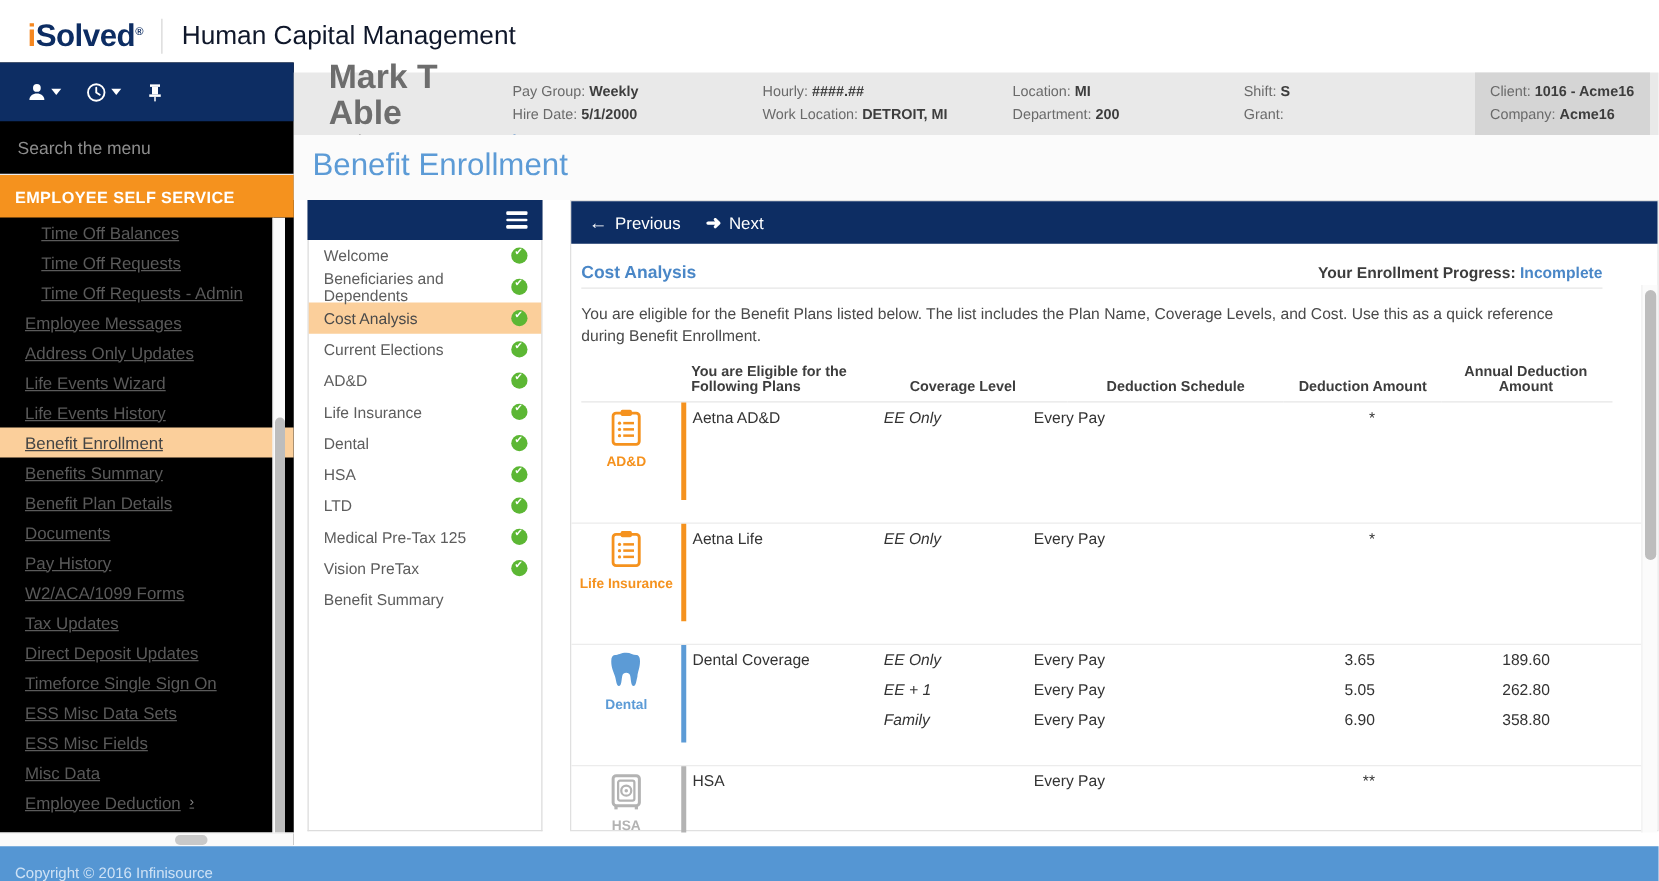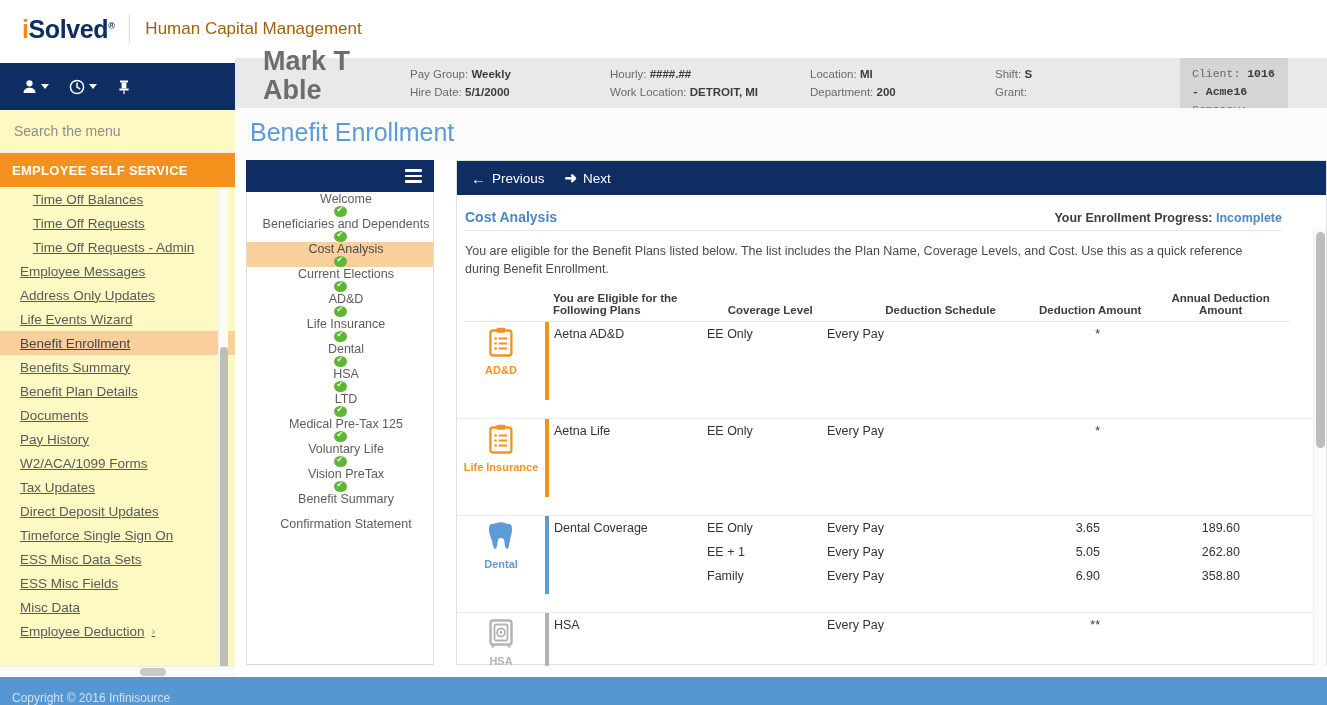--- a/index.html
+++ b/index.html
@@ -12,24 +12,24 @@
     font-size:13px;
   }
   .app { position:relative; width:1327px; height:705px; }
 
   
   .brandbar { height:58px; background:#ffffff; display:flex; align-items:center; padding-left:22px; }
   .logo { font-size:25px; font-weight:bold; color:#0d2d63; letter-spacing:-0.4px; }
   .logo .i { color:#f5871f; }
   .logo .reg { font-size:9px; vertical-align:super; }
   .logo-divider { width:1px; height:28px; background:#d6d6d6; margin:0 15px; }
-  .brand-sub { font-size:17px; color:#a16207; font-weight:300; }
-
-  
-  .leftcol { position:absolute; top:63px; left:0; width:235px; height:626px; background:#fef9c3; }
+  .brand-sub { font-size:21px; color:#0f172a; font-weight:300; }
+
+  
+  .leftcol { position:absolute; top:50px; left:0; width:235px; height:626px; background:#000000; }
   .navicons { height:47px; background:#0d2d63; display:flex; align-items:center; padding-left:14px; gap:4px; }
   .navicon { color:#fff; display:flex; align-items:center; gap:4px; padding:4px 8px; cursor:pointer; }
   .navicon svg { display:block; }
   .caret { width:0;height:0;border-left:4.5px solid transparent;border-right:4.5px solid transparent;border-top:5px solid #fff; }
 
   .searchmenu { height:43px; display:flex; align-items:center; padding-left:14px; color:#8d8d8d; font-size:14px; border-bottom:1px solid #ececec; cursor:text;}
   .esshead { height:34px; background:#f5921e; color:#fff; font-weight:bold; font-size:13px; letter-spacing:0.3px; display:flex; align-items:center; padding-left:12px; }
 
   .menulist { position:relative; height:502px; overflow:hidden; }
   .menu-item { height:24px; display:flex; align-items:center; padding-left:20px; font-size:13.5px; color:#5a5a5a; cursor:pointer;text-decoration:underline; }
@@ -43,33 +43,33 @@
   
   .empbar { position:absolute; top:58px; left:235px; width:1092px; height:50px; background:#e9e9e9; display:flex; align-items:center; }
   .empname-wrap { width:175px; padding-left:28px; }
   .empname { font-size:27px; font-weight:bold; color:#6d6d6d; line-height:1.05; }
   .empmeta { font-size:11.5px; color:#6a6a6a; margin-top:3px; white-space:nowrap; }
   .empmeta b { color:#3d3d3d; }
   .empmeta .active { color:#4a87c7; font-weight:bold; }
   .infocol { font-size:11.5px; color:#6a6a6a; line-height:18px; }
   .infocol b { color:#3d3d3d; }
   .c1 { width:200px; } .c2 { width:200px; } .c3 { width:185px; } .c4 { width:185px; }
-  .c5 { width:108px; height:50px; background:#d5d5d5; padding:7px 0 0 12px;font-family:Liberation Mono, monospace; }
+  .c5 { width:140px; height:50px; background:#d5d5d5; padding:7px 0 0 12px; }
 
   
   .pagetitle { position:absolute; top:108px; left:235px; width:1092px; height:52px; background:#fbfbfb; }
   .pagetitle span { position:absolute; left:15px; top:10px; font-size:25px; color:#5c9bd6; font-weight:normal; }
 
   
   .wizpanel { position:absolute; top:160px; left:246px; width:188px; height:505px; background:#fff; border:1px solid #dcdcdc; border-top:none; }
   .wizhead { position:absolute; top:160px; left:246px; width:188px; height:32px; background:#0d2d63; display:flex; align-items:center; justify-content:flex-end; padding-right:12px; }
   .hamburger { width:17px; cursor:pointer; }
   .hamburger i { display:block; height:2.5px; background:#fff; margin:3px 0; border-radius:1px; }
   .wizlist { position:absolute; top:192px; left:247px; width:186px; }
-  .wiz-item { height:25px; display:flex; align-items:center; padding:0 0 0 12px; font-size:12.5px; color:#5d5d5d; cursor:pointer;flex-direction:column; }
+  .wiz-item { height:25px; display:flex; align-items:center; padding:0 0 0 12px; font-size:12.5px; color:#5d5d5d; cursor:pointer; }
   .wiz-item.active { background:#fbcf9b; color:#4a4a4a; }
   .wiz-label { flex:1; }
   .wiz-check { width:13px; height:13px; border-radius:50%; background:#5cb734; margin-right:11px; position:relative; }
   .wiz-check:after { content:"✔"; position:absolute; color:#fff; font-size:8px; left:2.5px; top:-1.5px; }
 
   
   .content { position:absolute; top:160px; left:456px; width:871px; height:505px; background:#fff; border:1px solid #e0e0e0; }
   .prevnext { height:34px; background:#0d2d63; display:flex; align-items:center; padding-left:14px; gap:20px; }
   .pn-btn { color:#fff; font-size:13.5px; cursor:pointer; display:flex; align-items:center; gap:6px; }
   .pn-btn .ar { font-size:15px; font-weight:bold; }
@@ -90,21 +90,21 @@
   .th-annual { width:130px; text-align:center; padding-right:2px; }
   .hdr-rule { border-bottom:1px solid #e6e6e6; }
 
   .planblock { display:flex; }
   .icon-cell { width:88px; min-height:78px; display:flex; flex-direction:column; align-items:center; padding-top:5px; }
   .icon-label { font-size:11px; font-weight:bold; margin-top:4px; text-align:center; line-height:13px; }
   .bar { width:4px; flex:0 0 4px; }
   .rows-cell { flex:1; }
   .planrow { display:flex; height:24px; align-items:center; font-size:12.5px; color:#333; }
   .planrow .name { width:158px; padding-left:5px; }
-  .planrow .cov  { width:120px; }
+  .planrow .cov  { width:120px;font-style:italic; }
   .planrow .sch  { width:165px; }
   .planrow .ded  { width:120px; text-align:right; padding-right:12px; }
   .planrow .ann  { width:130px; text-align:right; padding-right:2px; }
   .blockgap { height:19px; }
   .blockdivider { border-bottom:1px solid #ececec; margin-left:0; }
 
   .cscroll-track { position:absolute; top:33px; right:0; width:13px; height:471px; background:#fbfbfb; border-left:1px solid #f0f0f0; }
   .cscroll-thumb { position:absolute; left:2px; top:4px; width:9px; height:216px; background:#bdbdbd; border-radius:5px; }
 
   .contentwrap { position:relative; height:471px; overflow:hidden; }
@@ -174,20 +174,23 @@
           </div>
           <div class="menu-item">
             <span>Employee Messages</span>
           </div>
           <div class="menu-item">
             <span>Address Only Updates</span>
           </div>
           <div class="menu-item">
             <span>Life Events Wizard</span>
           </div>
+          <div class="menu-item">
+            <span>Life Events History</span>
+          </div>
           <div class="menu-item active">
             <span>Benefit Enrollment</span>
           </div>
           <div class="menu-item">
             <span>Benefits Summary</span>
           </div>
           <div class="menu-item">
             <span>Benefit Plan Details</span>
           </div>
           <div class="menu-item">
@@ -307,32 +310,25 @@
       </div>
       <div class="wiz-item">
         <span class="wiz-label">LTD</span>
         <span class="wiz-check"></span>
       </div>
       <div class="wiz-item">
         <span class="wiz-label">Medical Pre-Tax 125</span>
         <span class="wiz-check"></span>
       </div>
       <div class="wiz-item">
-        <span class="wiz-label">Voluntary Life</span>
-        <span class="wiz-check"></span>
-      </div>
-      <div class="wiz-item">
         <span class="wiz-label">Vision PreTax</span>
         <span class="wiz-check"></span>
       </div>
       <div class="wiz-item">
         <span class="wiz-label">Benefit Summary</span>
-      </div>
-      <div class="wiz-item">
-        <span class="wiz-label">Confirmation Statement</span>
       </div>
     </div>
 
   <div class="content">
     <div class="prevnext">
       <div class="pn-btn">
         <span class="ar">←</span>
         <span>Previous</span>
       </div>
       <div class="pn-btn">

